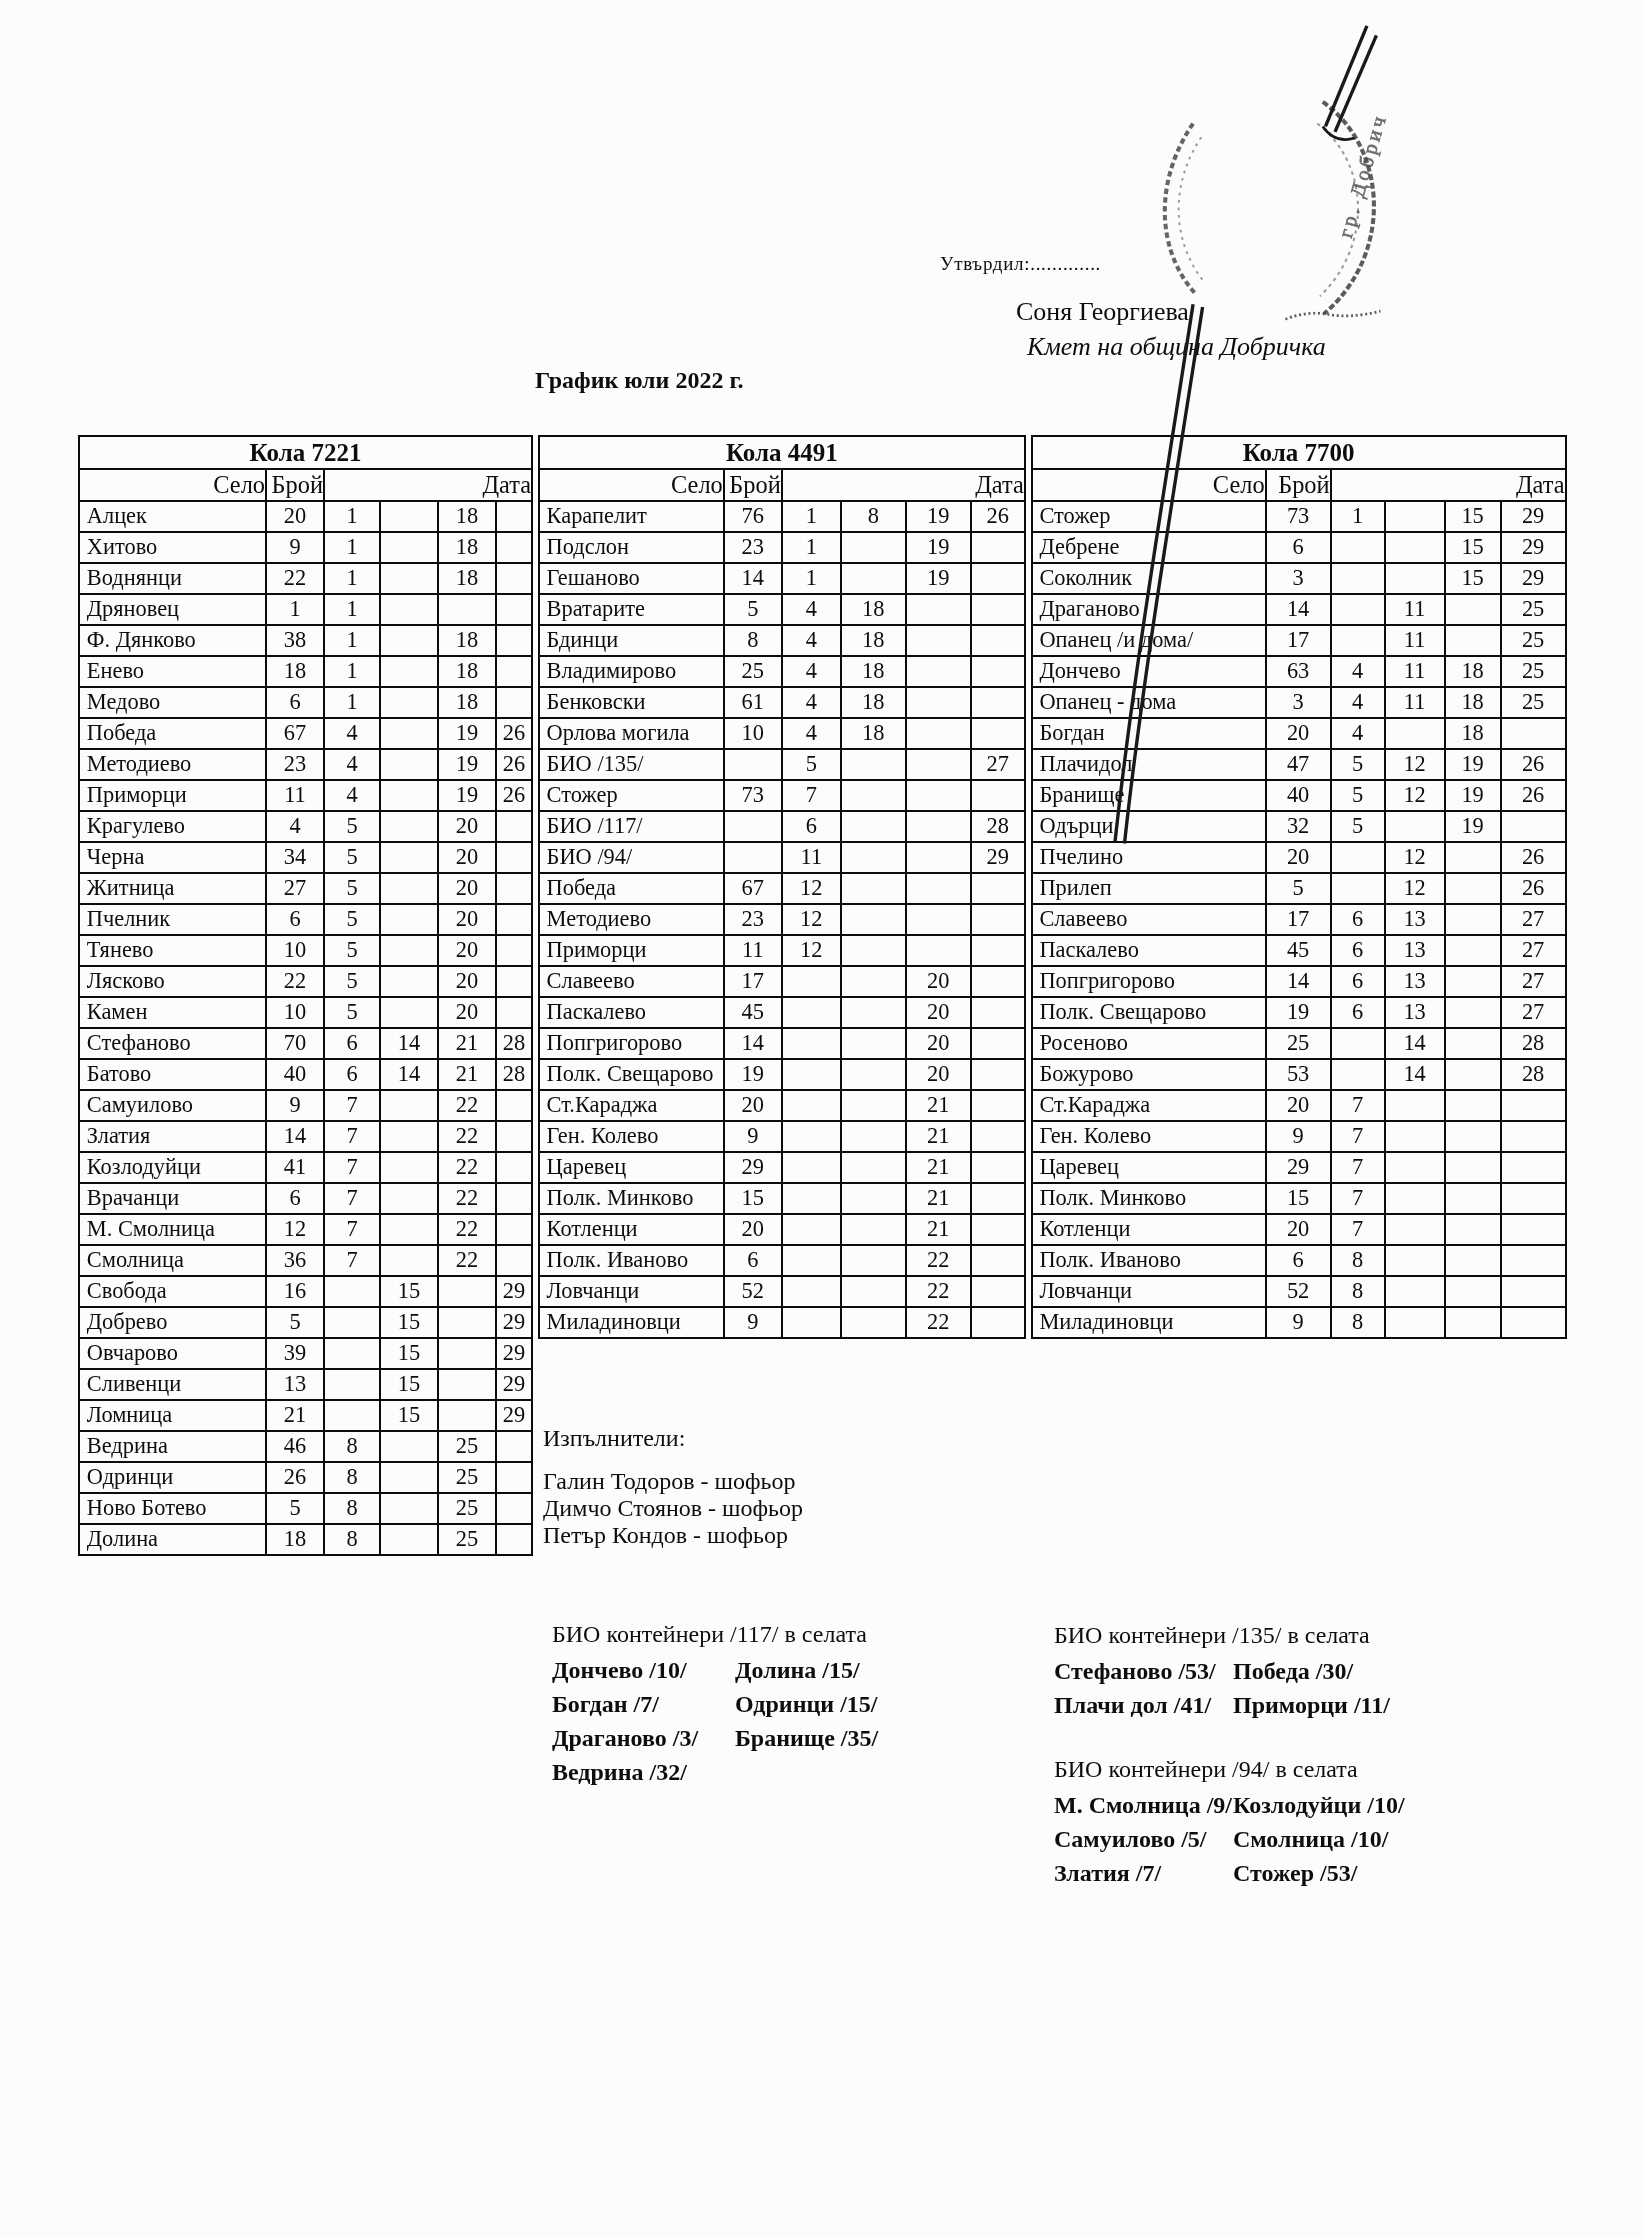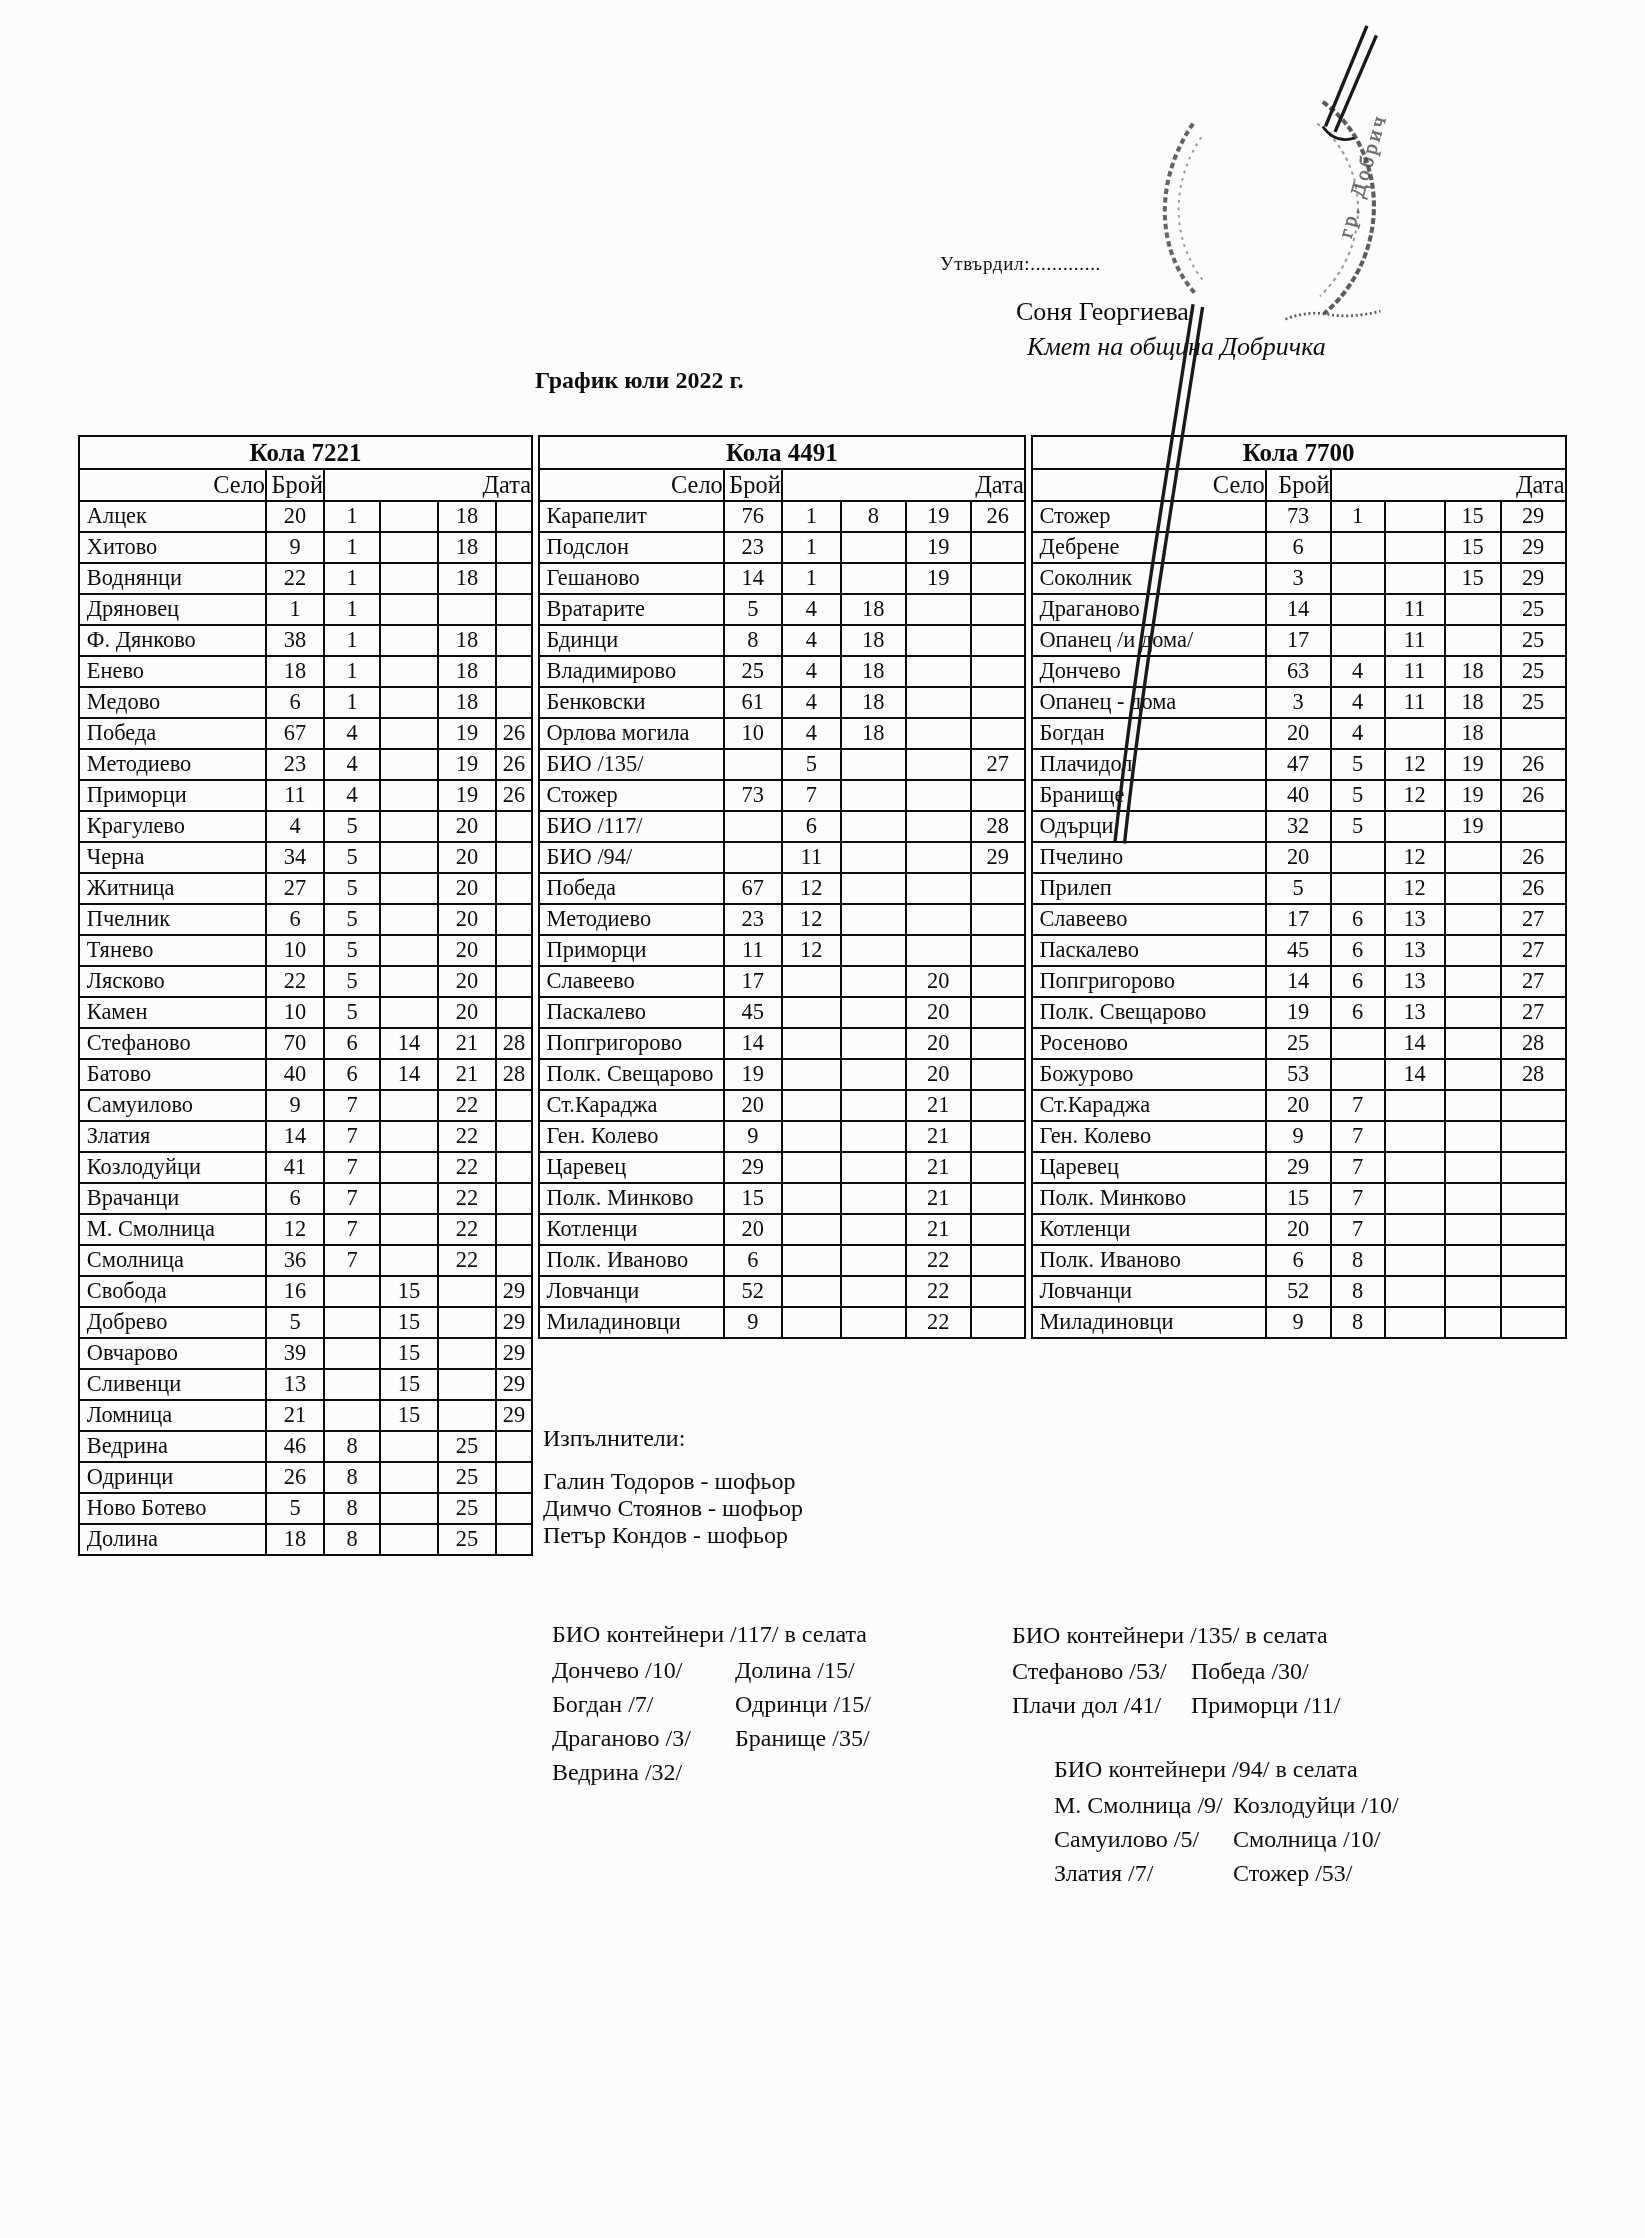--- a/index.html
+++ b/index.html
@@ -19,25 +19,25 @@
   td{height:29px;font-size:22.4px;line-height:1;}
   td.v{text-align:left;padding-left:6.8px;}
   td.c,td.d{text-align:center;}
   
   .executors{position:absolute;left:543px;top:1425px;font-size:24px;display:flex;flex-direction:column;gap:16px;}
   .exec-heading{line-height:27px;}
   .exec-line{line-height:27px;}
   
   .bio{position:absolute;font-size:24px;}
   .bio-heading{line-height:28.5px;margin-bottom:8.1px;}
-  .bio-cols{display:flex;}
+  .bio-cols{display:flex;font-weight:bold;}
   .bio-left,.bio-right{display:flex;flex-direction:column;gap:8.1px;}
   .bio-item{line-height:26px;}
   #bio117{left:552px;top:1620px;} #bio117 .bio-left{width:183px;}
-  #bio135{left:1012px;top:1621px;} #bio135 .bio-left{width:179px;}
+  #bio135{left:1054px;top:1621px;} #bio135 .bio-left{width:179px;}
   #bio94{left:1054px;top:1755px;} #bio94 .bio-left{width:179px;}
   
   .overlay{position:absolute;left:0;top:0;z-index:5;pointer-events:none;}
 </style>
 </head>
 <body>
 
 <div class="page">
 
   <div class="approved">Утвърдил:.............</div>

